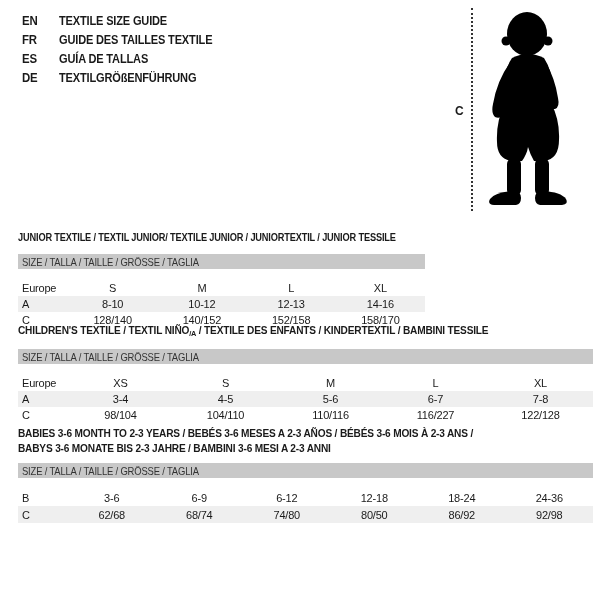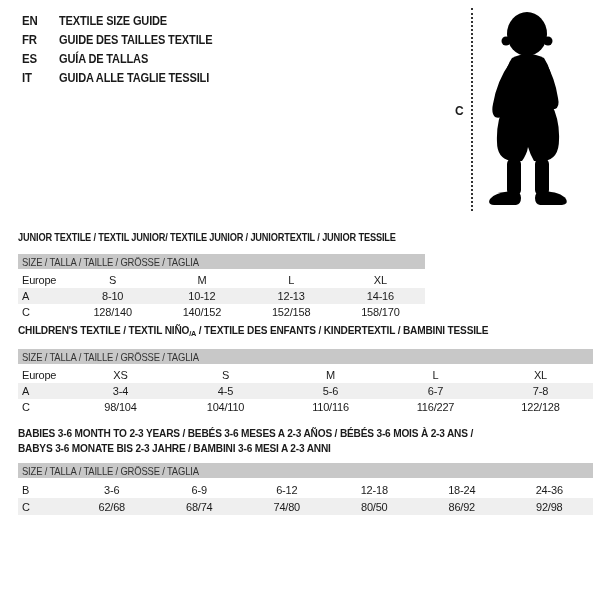--- a/index.html
+++ b/index.html
@@ -17,21 +17,21 @@
   .measure-label{position:absolute;left:455px;top:104px;font-weight:700;font-size:12px;}
   .silhouette{position:absolute;left:482px;top:8px;}
   
   .sec{position:absolute;left:18px;}
   .sec-title{margin:0;font-size:11px;font-weight:700;white-space:nowrap;transform-origin:0 0;height:13px;}
   .scale84{transform:scaleX(.84);}
   .scale92{transform:scaleX(.92);}
   .title-sub{font-size:8px;vertical-align:-2px;}
   .two-line .sec-title{height:15px;}
   .size-table{margin-top:0;}
-  .band{height:15px;background:#c8c8c8;margin-bottom:3px;display:flex;align-items:center;padding-left:4px;box-sizing:border-box;}
+  .band{height:15px;background:#c8c8c8;margin-bottom:11px;display:flex;align-items:center;padding-left:4px;box-sizing:border-box;}
   .band span{font-size:10.5px;color:#333333;white-space:nowrap;display:inline-block;transform:scaleX(.9);transform-origin:0 50%;}
   .row{display:grid;height:16px;align-items:center;font-size:11px;}
   .t1{width:407px;}
   .t1 .row{grid-template-columns:50px repeat(4,1fr);}
   .t2,.t3{width:575px;}
   .t2 .row{grid-template-columns:50px repeat(5,1fr);}
   .t3 .row{grid-template-columns:50px repeat(6,1fr);height:17px;}
   .row.shaded{background:#efefef;}
   .cell{text-align:center;white-space:nowrap;}
   .cell.label{text-align:left;padding-left:4px;}
@@ -54,22 +54,22 @@
     </div>
     <div class="lang-row">
       <span class="lang-code">FR</span>
       <span class="lang-label">GUIDE DES TAILLES TEXTILE</span>
     </div>
     <div class="lang-row">
       <span class="lang-code">ES</span>
       <span class="lang-label">GUÍA DE TALLAS</span>
     </div>
     <div class="lang-row">
-      <span class="lang-code">IT</span>
-      <span class="lang-label">GUIDA ALLE TAGLIE TESSILI</span>
+      <span class="lang-code">DE</span>
+      <span class="lang-label">TEXTILGRÖßENFÜHRUNG</span>
     </div>
   </div>
 
   <div class="measure-line"></div>
   <div class="measure-label">C</div>
   <svg class="silhouette" viewBox="0 0 108 200" width="108" height="200">
     <g fill="#000000">
       <ellipse cx="45" cy="26" rx="20" ry="22"></ellipse>
       <circle cx="24" cy="33" r="4.5"></circle>
       <circle cx="66" cy="33" r="4.5"></circle>

